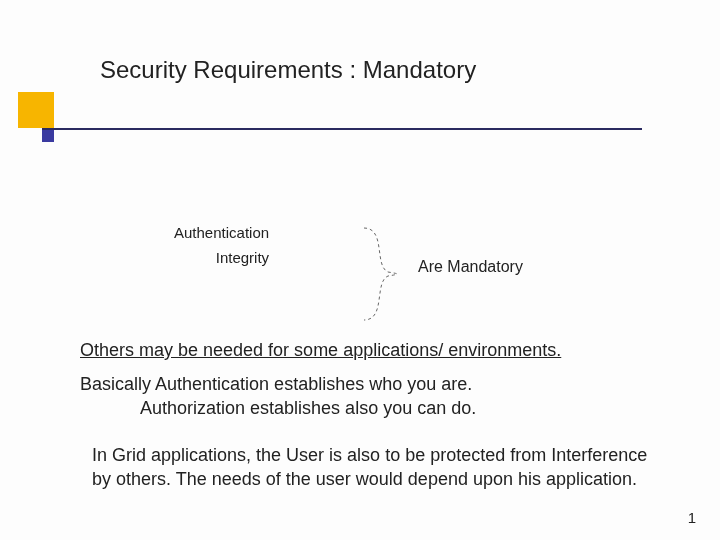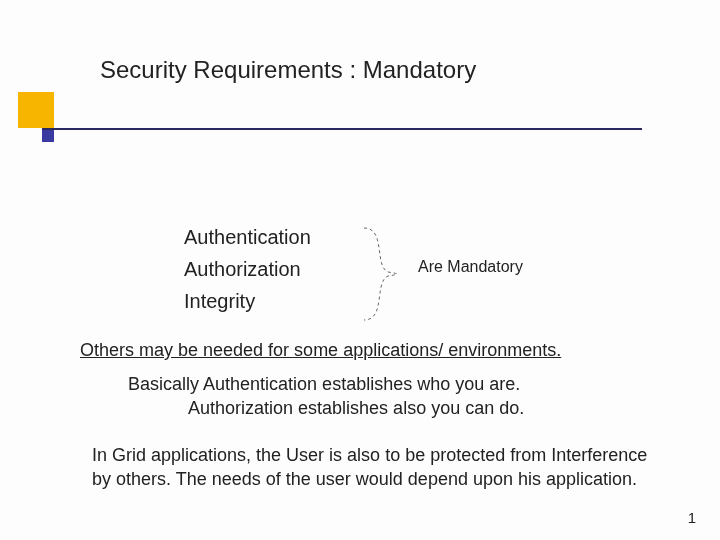--- a/index.html
+++ b/index.html
@@ -37,64 +37,64 @@
   .blue-block {
     position: absolute;
     left: 42px;
     top: 130px;
     width: 12px;
     height: 12px;
     background: #3a3aa0;
   }
   .list-block {
     position: absolute;
-    left: 184px;
+    left: 174px;
     top: 222px;
-    font-size: 20px;
+    font-size: 15px;
     line-height: 1.5;
+    text-align: right;
   }
   .list-block div { margin-bottom: 2px; }
   .brace {
     position: absolute;
     left: 360px;
     top: 226px;
   }
   .mandatory {
     position: absolute;
     left: 418px;
     top: 258px;
     font-size: 16px;
   }
   .para {
     position: absolute;
     font-size: 18px;
     line-height: 1.35;
   }
   .p1 { left: 80px; top: 338px; text-decoration: underline; }
-  .p2 { left: 80px; top: 372px; margin-left: 48px; }
+  .p2 { left: 80px; top: 372px; }
   .p2 .indent { display:block; margin-left: 60px; }
   .p3 { left: 92px; top: 443px; width: 560px; }
   .pagenum {
     position: absolute;
     right: 24px;
     bottom: 14px;
     font-size: 15px;
   }
 </style>
 </head>
 <body>
 
 <div class="title-area">Security Requirements : Mandatory</div>
 <div class="yellow-block"></div>
 <div class="hr-line"></div>
 <div class="blue-block"></div>
 
 <div class="list-block">
   <div>Authentication</div>
-  <div>Authorization</div>
   <div>Integrity</div>
 </div>
 
 <svg class="brace" width="50" height="96" viewBox="0 0 50 96">
   <path d="M 4 2 C 26 2 14 40 28 46 C 40 48 40 48 28 50 C 14 56 26 94 4 94" fill="none" stroke="#666" stroke-width="1" stroke-dasharray="3 3"></path>
 </svg>
 
 <div class="mandatory">Are Mandatory</div>
 
 <div class="para p1">Others may be needed for some applications/ environments.</div>

